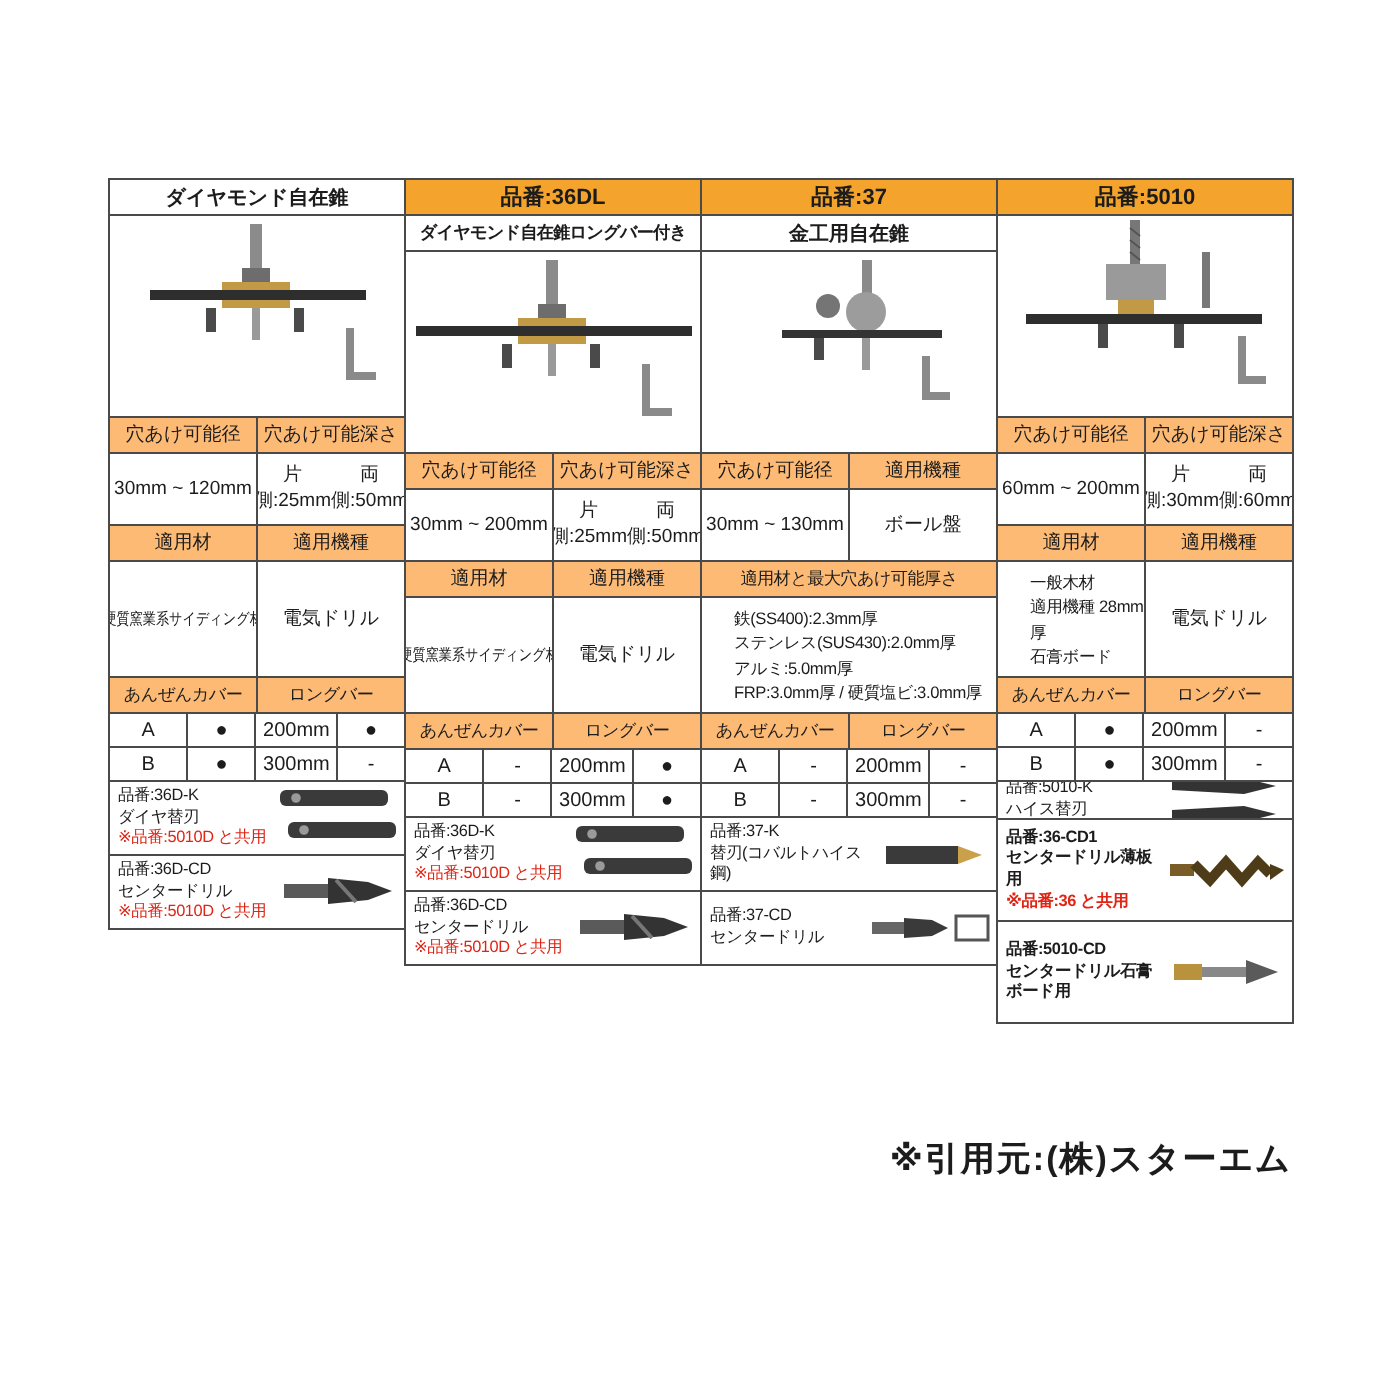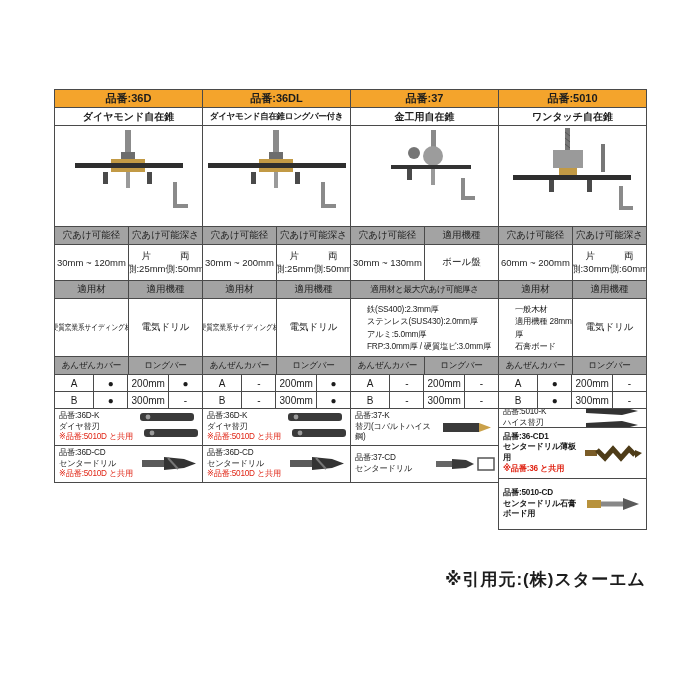--- a/index.html
+++ b/index.html
@@ -18,41 +18,40 @@
   .q1 { width:27%; } .q2 { width:23.6%; } .q3 { width:28%; } .q4 { width:23.4%; }
 
   .h-part { height:19px; } .h-name { height:19px; } .h-img { height:102px; }
   .h-head { height:19px; } .h-v1 { height:37px; } .h-v2 { height:59px; }
   .h-ab { height:18px; }
   .h-acc { height:38px; } .h-acc-s { height:20px; } .h-acc-l { height:52px;font-weight:bold; }
 
   .part { background:#f4a42c; font-weight:bold; font-size:11px; }
   .name { font-size:10px;font-weight:bold; }
   .fs9 { font-size:8.6px; letter-spacing:-0.4px; }
-  .head { background:#a3a3a3; font-size:9.5px; }
+  .head { background:#fdba74; font-size:9.5px; }
   .sm { font-size:8.6px; letter-spacing:-0.3px; }
   .val { font-size:9.5px; }
   .stack { flex-direction:row; line-height:1.35; }
   .squeeze { font-size:8px; white-space:nowrap; transform:scaleX(.82); transform-origin:center; display:inline-block; }
   .matlist { flex-direction:column; align-items:flex-start; justify-content:center;
              text-align:left; padding-left:16px; font-size:8.3px; line-height:1.45; letter-spacing:-0.2px; }
   .acc { justify-content:flex-start; align-items:center; padding:3px 2px 3px 4px; }
   .acc-text { width:56%; text-align:left; font-size:8.2px; line-height:1.3; letter-spacing:-0.2px; }
   .acc-img { flex:1; display:flex; align-items:center; justify-content:center; }
   .note { color:#e02515; }
   .img-cell { position:relative; }
   .footer { position:absolute; right:54px; top:568px; font-weight:bold; font-size:17px; letter-spacing:1px; }
 </style>
 </head>
 <body>
 
 <div class="table">
 
   <div class="col">
-    <div class="cell h-part part">品番:36D</div>
     <div class="cell h-name name">ダイヤモンド自在錐</div>
     <div class="cell h-img img-cell">
       <svg width="147" height="100" viewBox="0 0 147 100">
         <rect x="70" y="4" width="6" height="24" fill="#8b8b8b"></rect>
         <rect x="66" y="26" width="14" height="8" fill="#6d6d6d"></rect>
         <rect x="56" y="33" width="34" height="13" fill="#c29a45"></rect>
         <rect x="20" y="37" width="108" height="5" fill="#2e2e2e"></rect>
         <rect x="48" y="46" width="5" height="12" fill="#4a4a4a"></rect>
         <rect x="92" y="46" width="5" height="12" fill="#4a4a4a"></rect>
         <rect x="71" y="46" width="4" height="16" fill="#9a9a9a"></rect>
@@ -280,21 +279,20 @@
           <rect x="2" y="11" width="16" height="6" fill="#666"></rect>
           <path d="M18 9 L32 10 L40 14 L32 18 L18 19 Z" fill="#3a3a3a"></path>
           <rect x="44" y="8" width="16" height="12" fill="none" stroke="#555" stroke-width="1.5"></rect>
         </svg>
       </div>
     </div>
   </div>
 
   <div class="col">
     <div class="cell h-part part">品番:5010</div>
-    <div class="cell h-name name">ワンタッチ自在錐</div>
     <div class="cell h-img img-cell">
       <svg width="147" height="100" viewBox="0 0 147 100">
         <rect x="66" y="2" width="5" height="22" fill="#777"></rect>
         <path d="M66 6 L71 10 M66 12 L71 16 M66 18 L71 22" stroke="#555" stroke-width="1"></path>
         <rect x="54" y="24" width="30" height="18" fill="#9a9a9a"></rect>
         <rect x="60" y="42" width="18" height="7" fill="#c29a45"></rect>
         <rect x="102" y="18" width="4" height="28" fill="#777"></rect>
         <rect x="14" y="49" width="118" height="5" fill="#2e2e2e"></rect>
         <rect x="50" y="54" width="5" height="12" fill="#4a4a4a"></rect>
         <rect x="88" y="54" width="5" height="12" fill="#4a4a4a"></rect>

